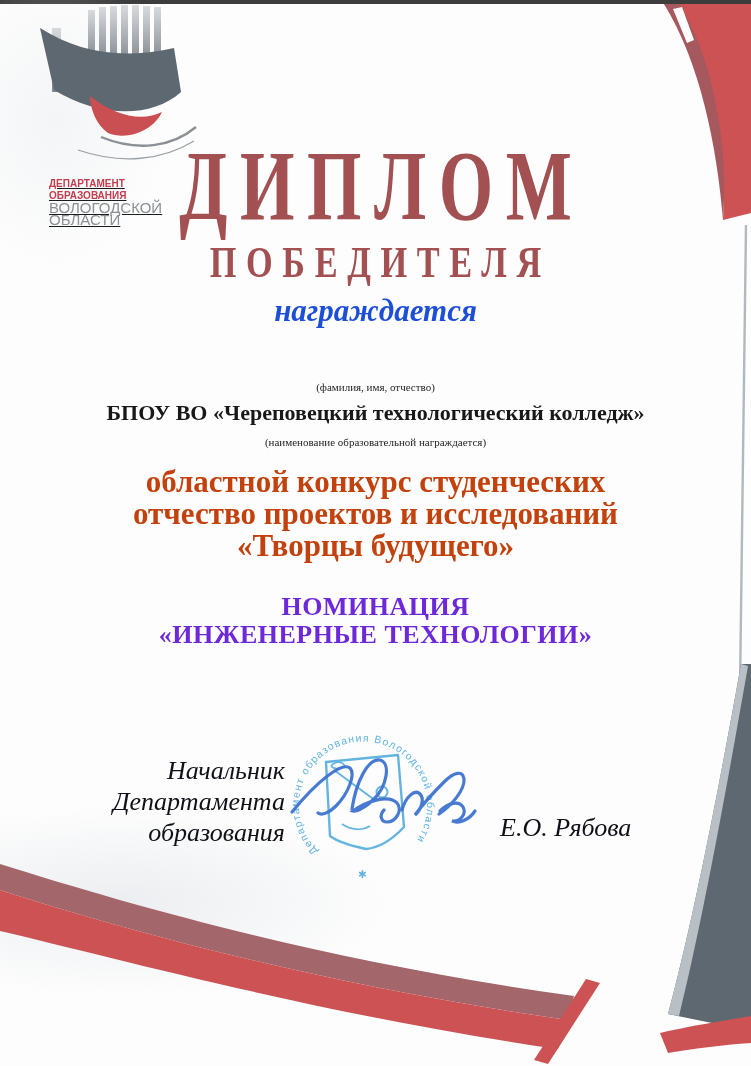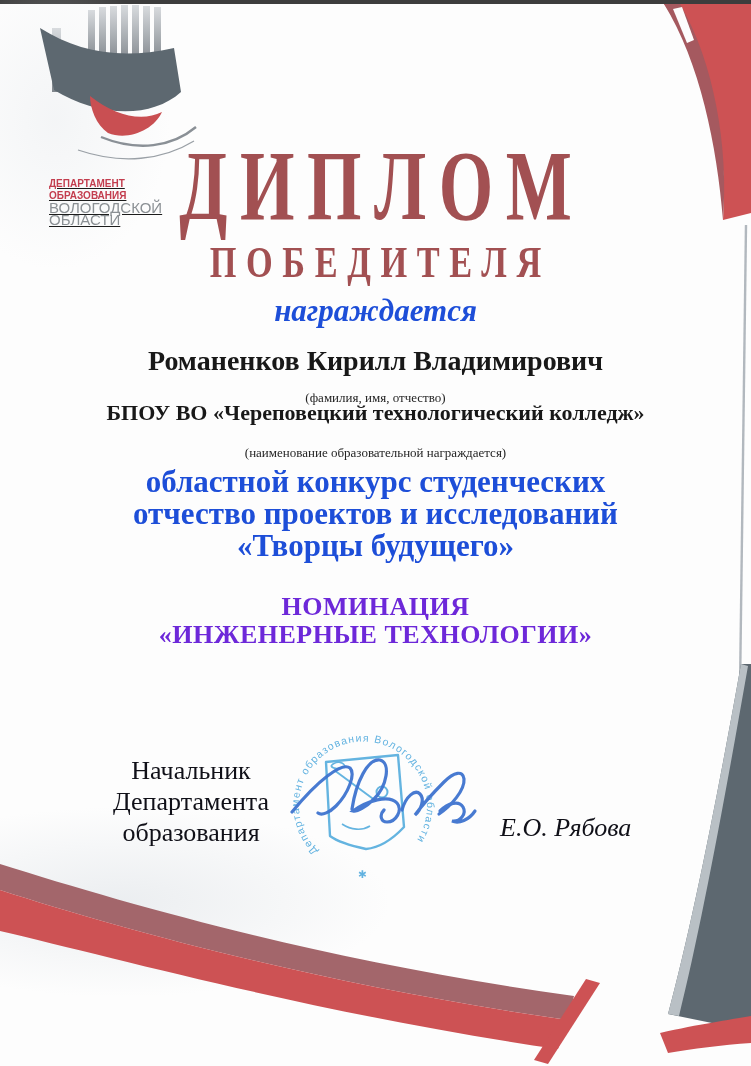--- a/index.html
+++ b/index.html
@@ -32,29 +32,29 @@
     white-space:nowrap;
   }
   .subtitle{
     top:241px;color:#a25052;font-weight:bold;font-size:44px;line-height:44px;
     letter-spacing:0.28em;padding-left:0.28em;
     transform:scaleX(0.78);transform-origin:50% 50%;
     white-space:nowrap;
   }
   .award{top:293px;font-size:31px;font-weight:bold;font-style:italic;color:#1d4ed8;}
   .name{top:345px;font-size:28px;font-weight:bold;color:#181818;}
-  .caption{font-size:13px;color:#242424;margin-top:9px;}
+  .caption{font-size:11px;color:#242424;}
   .caption1{top:381px;}
   .org{top:400px;font-size:22px;font-weight:bold;color:#181818;}
   .caption2{top:436px;}
-  .competition{top:466px;font-size:31px;line-height:32px;font-weight:bold;color:#1d4ed8;}
+  .competition{top:466px;font-size:31px;line-height:32px;font-weight:bold;color:#c2410c;}
   .nomination{top:593px;font-size:26px;line-height:28px;font-weight:bold;letter-spacing:0.02em;color:#6d28d9;}
   .role{
-    position:absolute;left:113px;top:755px;z-index:2;text-align:center;
-    font-size:26px;line-height:31px;color:#101018;
+    position:absolute;left:113px;top:755px;z-index:2;text-align:right;
+    font-size:26px;line-height:31px;font-style:italic;color:#101018;
   }
   .signer{
     position:absolute;left:500px;top:813px;z-index:2;text-align:center;
     font-size:26px;font-style:italic;color:#101018;
   }
   .placeyear{top:907px;font-size:21px;font-style:italic;font-weight:bold;color:#15151f;}
 
   .stamp-text{
     font-family:"Liberation Sans", sans-serif;
     font-size:10.5px;letter-spacing:1.2px;fill:#55acde;
@@ -143,21 +143,20 @@
     <span class="logo-line red">ДЕПАРТАМЕНТ</span>
     <span class="logo-line red">ОБРАЗОВАНИЯ</span>
     <span class="logo-line gray">ВОЛОГОДСКОЙ</span>
     <span class="logo-line gray">ОБЛАСТИ</span>
   </div>
 
   <div class="txt title">ДИПЛОМ</div>
   <div class="txt subtitle">ПОБЕДИТЕЛЯ</div>
   <div class="txt award">награждается</div>
 
-  <div class="txt name">Романенков Кирилл Владимирович</div>
   <div class="txt caption caption1">(фамилия, имя, отчество)</div>
 
   <div class="txt org">БПОУ ВО «Череповецкий технологический колледж»</div>
   <div class="txt caption caption2">(наименование образовательной награждается)</div>
 
   <div class="txt competition">
     <div>областной конкурс студенческих</div>
     <div>отчество проектов и исследований</div>
     <div>«Творцы будущего»</div>
   </div>

